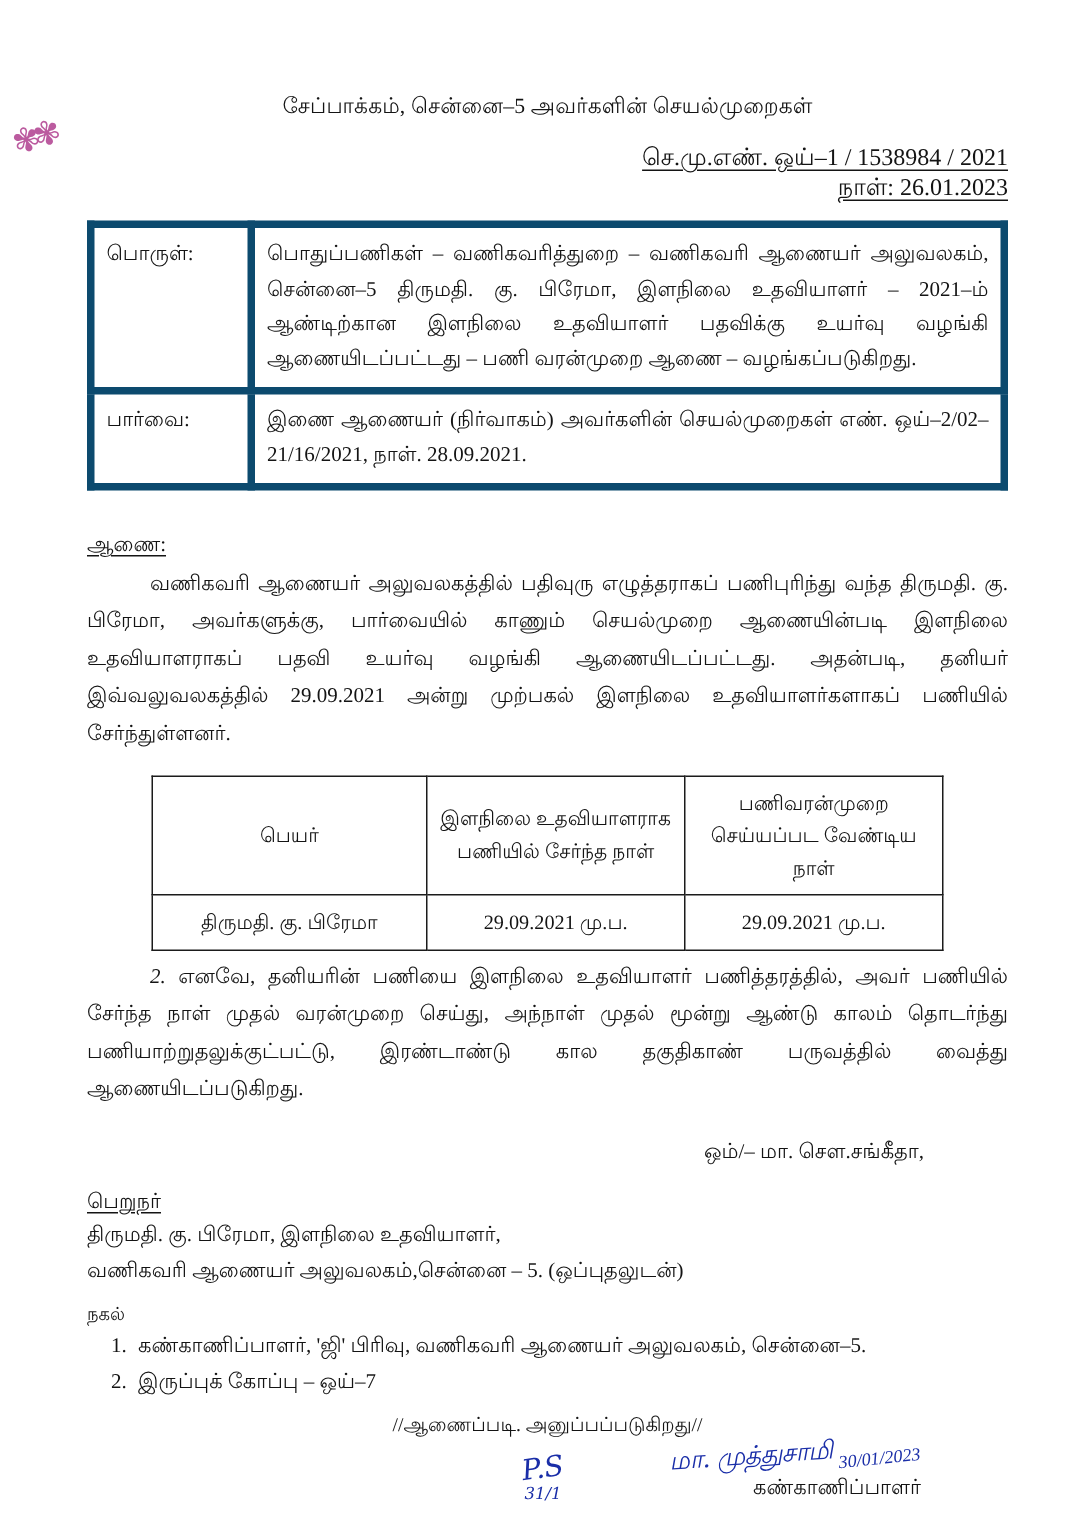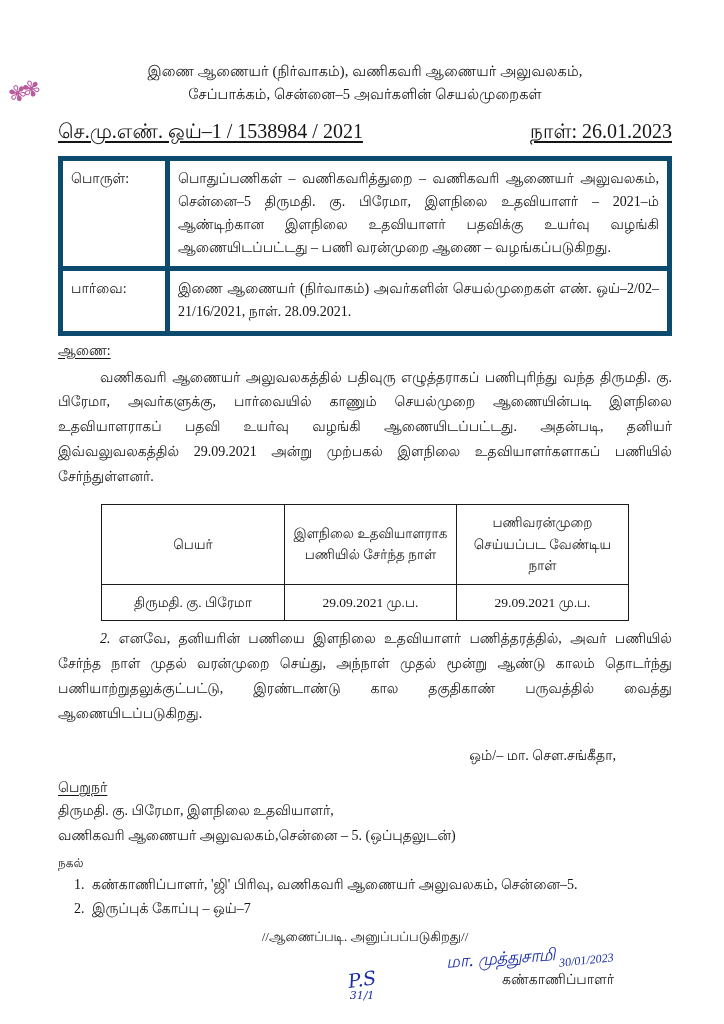--- a/index.html
+++ b/index.html
@@ -46,21 +46,22 @@
   }
   .hdr .u {
     text-decoration: underline;
     text-underline-offset: 2px;
   }
   .refrow {
     display: flex;
     justify-content: space-between;
     align-items: flex-end;
     margin-top: 13px;
-    font-size: 20px;
+    font-size: 16px;
+    flex-direction: column;
   }
   .refrow .left {
     text-decoration: underline;
     text-underline-offset: 3px;
   }
   .refrow .right {
     text-decoration: underline;
     text-underline-offset: 3px;
   }
   table.tbl {
@@ -75,21 +76,21 @@
     vertical-align: top;
     font-size: 14px;
     line-height: 1.65;
   }
   .t1 td.k { width: 86px; }
   .just {
     text-align: justify;
     text-justify: inter-word;
   }
   .order-label {
-    margin-top: 7px;
+    margin-top: 28px;
     font-size: 14px;
     text-decoration: underline;
     text-underline-offset: 3px;
   }
   .para {
     margin-top: 6px;
     font-size: 14px;
     line-height: 1.78;
     text-align: justify;
   }
@@ -186,21 +187,20 @@
   .numdot { font-style: italic; }
 </style>
 </head>
 <body>
 
 <div class="page">
 
   <div class="doodle">✾✾</div>
 
   <div class="hdr">
-    <span class="l">இணை ஆணையர் (நிர்வாகம்), வணிகவரி ஆணையர் அலுவலகம்,</span>
     <span class="l">சேப்பாக்கம், சென்னை–5 அவர்களின் செயல்முறைகள்</span>
   </div>
 
   <div class="refrow">
     <div class="left">செ.மு.எண். ஒய்–1 / 1538984 / 2021</div>
     <div class="right">நாள்: 26.01.2023</div>
   </div>
 
   <table class="tbl t1">
     <tbody>

